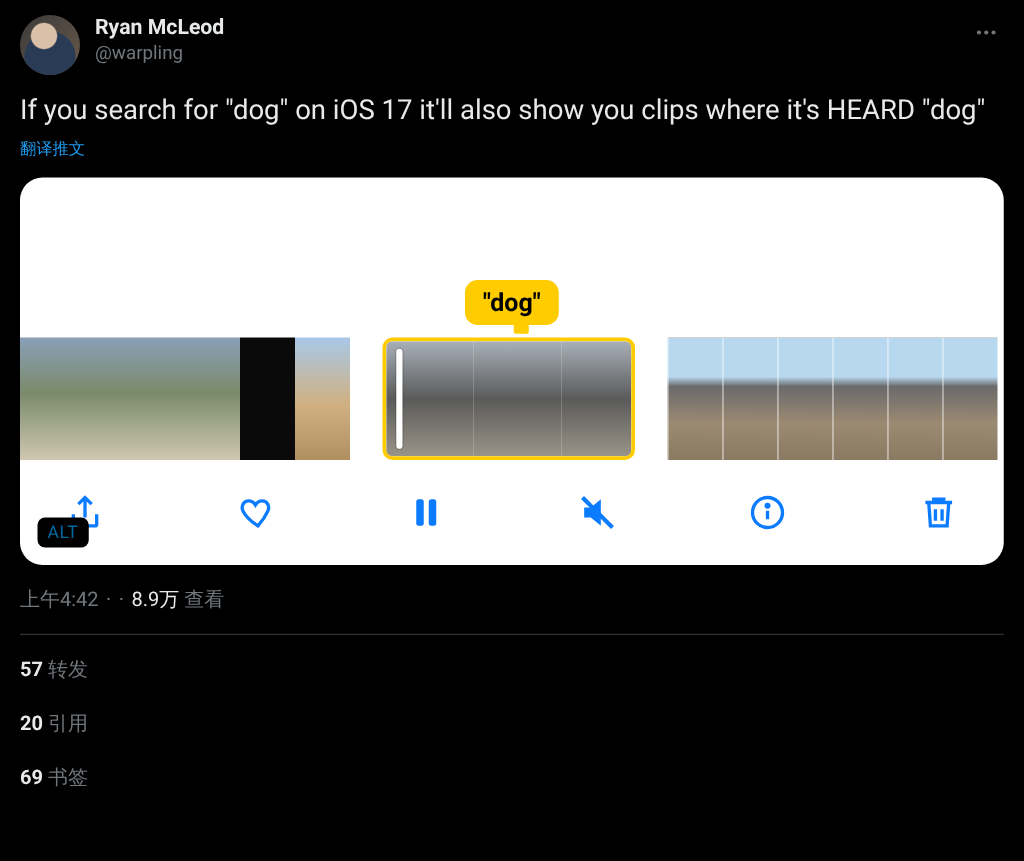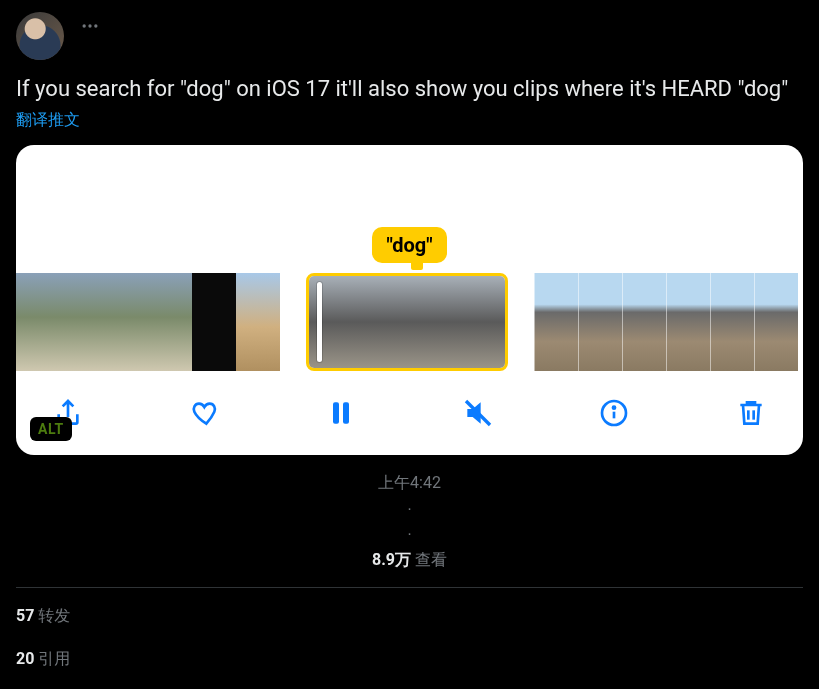--- a/index.html
+++ b/index.html
@@ -54,21 +54,21 @@
     cursor: pointer;
   }
   .more-btn svg { width: 20px; height: 20px; }
   .body-text {
     font-size: 22px;
     line-height: 30px;
     color: #e7e9ea;
     margin-bottom: 6px;
   }
   .translate {
-    font-size: 16px;
+    font-size: 13px;
     color: #1d9bf0;
     margin-bottom: 14px;
     cursor: pointer;
   }
   .media-card {
     background: #fff;
     border-radius: 18px;
     overflow: hidden;
     position: relative;
     padding-top: 82px;
@@ -158,56 +158,58 @@
     display: flex;
     align-items: center;
     justify-content: center;
   }
   .tb-btn svg { width: 32px; height: 32px; stroke: currentColor; fill: none; stroke-width: 2; }
   .alt-badge {
     position: absolute;
     left: 14px;
     bottom: 14px;
     background: #000;
-    color: #4d7c0f;
+    color: #0369a1;
     font-size: 14px;
-    font-weight: 700;
+    font-weight: 400;
     padding: 4px 8px;
     border-radius: 6px;
     letter-spacing: 0.5px;
   }
   .meta {
     margin-top: 18px;
     color: #71767b;
     font-size: 16px;
     display: flex;
-    align-items: center;
     gap: 6px;
     padding-bottom: 16px;
     border-bottom: 1px solid #2f3336;
-    flex-direction: column;
-  }
-  .meta .bold { color: #e7e9ea; font-weight: 700; }
+  }
+  .meta .bold { color: #e7e9ea; font-weight: 400; }
   .stats {
     display: flex;
     gap: 22px;
     padding: 18px 0;
     font-size: 16px;
     color: #71767b;
     flex-direction: column;
   }
   .stats .num { color: #e7e9ea; font-weight: 700; margin-right: 4px; }
 </style>
 </head>
 <body>
 
 <div class="tweet">
 
   <div class="header">
     <div class="avatar"></div>
+    <div class="names">
+      <div class="display-name">Ryan McLeod</div>
+      <div class="handle">@warpling</div>
+    </div>
     <div class="more-btn">
       <svg viewBox="0 0 24 24">
           <g fill="currentColor">
             <circle cx="5" cy="12" r="2"></circle>
             <circle cx="12" cy="12" r="2"></circle>
             <circle cx="19" cy="12" r="2"></circle>
           </g>
         </svg>
     </div>
   </div>

